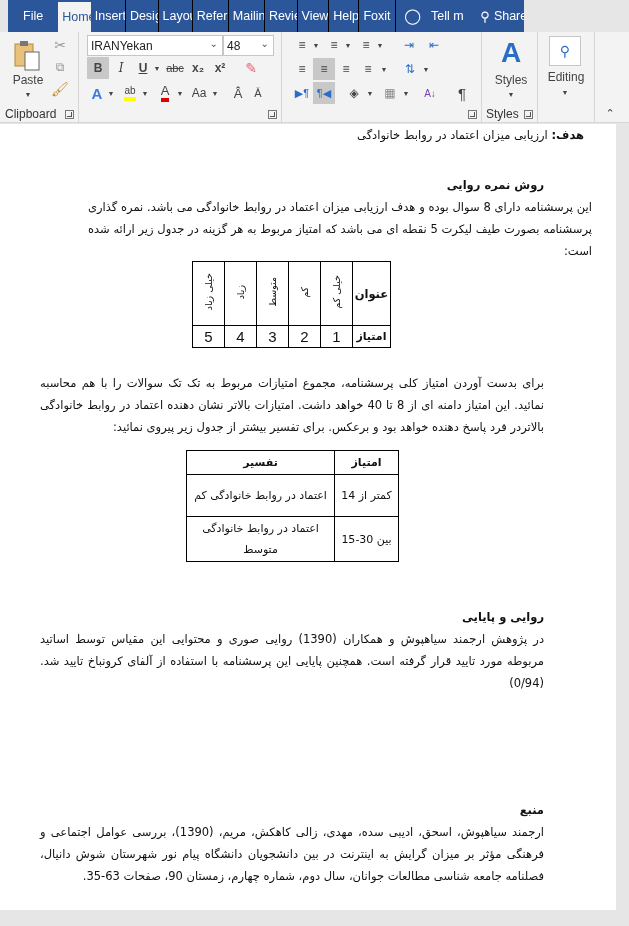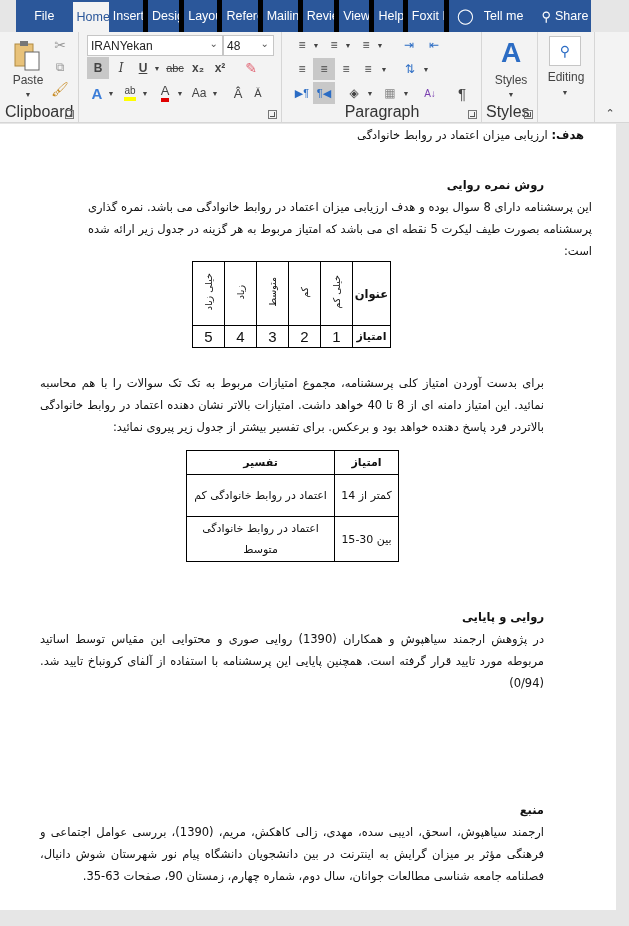--- a/index.html
+++ b/index.html
@@ -1,25 +1,25 @@
 <!DOCTYPE html>
 <html><head>
 <meta charset="utf-8">
 <style>
   * { box-sizing: border-box; margin: 0; padding: 0; }
   html, body { width: 629px; height: 926px; overflow: hidden; background: #e6e6e6; font-family: "DejaVu Sans", sans-serif; }
-  .titlebar { position: absolute; left: 16px; top: 0; width: 575px; height: 32px; background: #2b579a; color: #fff; display: flex; align-items: stretch; font-size: 12.5px; font-family: "Liberation Sans", sans-serif; }
-  .tab { display: flex; align-items: center; padding: 0 4px; border-right: 5px solid #000000; white-space: nowrap; overflow: hidden; cursor: pointer; color: #fff; }
+  .titlebar { position: absolute; left: 8px; top: 0; width: 516px; height: 32px; background: #2b579a; color: #fff; display: flex; align-items: stretch; font-size: 12.5px; font-family: "Liberation Sans", sans-serif; }
+  .tab { display: flex; align-items: center; padding: 0 4px; border-right: 1px solid #000000; white-space: nowrap; overflow: hidden; cursor: pointer; color: #fff; }
   .tab.file { width: 58px; justify-content: center; border-right: none; }
   .tab.active { background: #f3f3f3; color: #2b579a; border-right: none; margin-top: 2px; }
   .tab.tell { border-right: none; padding-left: 8px; }
   .tab.share { border-right: none; padding-left: 16px; }
   .ribbon { position: absolute; left: 0; top: 32px; width: 629px; height: 91px; background: #f3f3f3; border-bottom: 1px solid #d6d6d6; font-family: "Liberation Sans", sans-serif; font-size: 12px; color: #262626; }
   .grp { position: absolute; top: 0; height: 91px; border-right: 1px solid #d6d6d6; }
-  .grp-label { position: absolute; bottom: 2px; left: 0; right: 0; text-align: center; font-size: 16px; color: #333; }
+  .grp-label { position: absolute; bottom: 2px; left: 0; right: 0; text-align: center; font-size: 12px; color: #333; }
   .launcher { position: absolute; bottom: 4px; right: 4px; width: 9px; height: 9px; border: 1px solid #777; }
   .launcher::after { content: ""; position: absolute; right: 1px; bottom: 1px; width: 4px; height: 4px; border-right: 1px solid #555; border-bottom: 1px solid #555; }
   .ico { position: absolute; display: flex; align-items: center; justify-content: center; font-size: 12px; color: #444; cursor: pointer; }
   .combo { position: absolute; height: 21px; border: 1px solid #c6c6c6; background: #fff; font-size: 12px; display: flex; align-items: center; padding-left: 3px; color: #222; }
   .combo .chev { position: absolute; right: 4px; top: 2px; font-size: 10px; color: #555; }
   .page { position: absolute; left: 0; top: 124px; width: 616px; height: 786px; background: #fff; }
   .scroll { position: absolute; left: 616px; top: 124px; width: 13px; height: 802px; background: #e6e6e6; }
   .doc { position: absolute; direction: rtl; text-align: justify; font-family: "DejaVu Sans", sans-serif; font-size: 11.5px; color: #111; line-height: 22px; }
   .bold { font-weight: bold; }
   table { border-collapse: collapse; position: absolute; direction: rtl; font-family: "DejaVu Sans", sans-serif; }
@@ -122,21 +122,20 @@
     <div class="ico" style="left:116px;top:26px;width:22px;height:22px;color:#2b6cc4;">⇅</div>
     <div class="ico" style="left:138px;top:26px;width:10px;height:22px;font-size:7px;">▼</div>
     <div class="ico" style="left:8px;top:50px;width:22px;height:22px;color:#2b6cc4;font-size:11px;">▶¶</div>
     <div class="ico" style="left:30px;top:50px;width:22px;height:22px;background:#c8c8c8;color:#2b6cc4;font-size:11px;">¶◀</div>
     <div class="ico" style="left:60px;top:50px;width:22px;height:22px;">◈</div>
     <div class="ico" style="left:82px;top:50px;width:10px;height:22px;font-size:7px;">▼</div>
     <div class="ico" style="left:96px;top:50px;width:22px;height:22px;color:#888;">▦</div>
     <div class="ico" style="left:118px;top:50px;width:10px;height:22px;font-size:7px;">▼</div>
     <div class="ico" style="left:136px;top:50px;width:22px;height:22px;color:#7a3fb0;font-size:10px;">A↓</div>
     <div class="ico" style="left:168px;top:50px;width:22px;height:22px;font-size:15px;">¶</div>
-    <div class="grp-label">Paragraph</div>
     <div class="launcher"></div>
   </div>
 
   <div class="grp" style="left:483px;width:55px;">
     <div class="ico" style="left:10px;top:4px;width:36px;height:34px;color:#2b6cc4;font-size:28px;font-weight:bold;">A</div>
     <div class="ico" style="left:2px;top:40px;width:52px;height:16px;">Styles</div>
     <div class="ico" style="left:22px;top:57px;width:12px;height:10px;font-size:7px;">▼</div>
     <div class="grp-label" style="text-align:left;padding-left:3px;">Styles</div>
     <div class="launcher"></div>
   </div>

